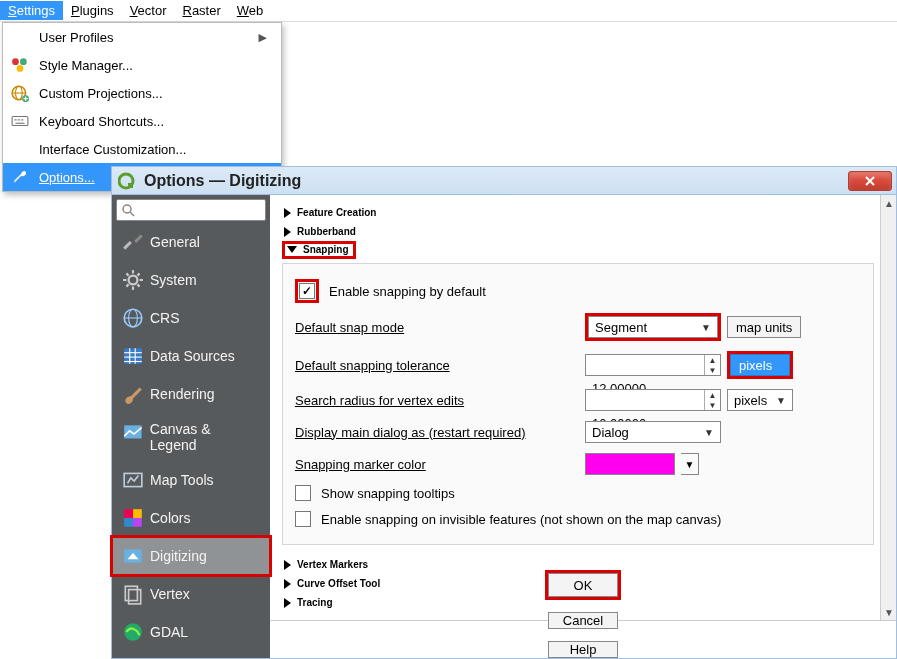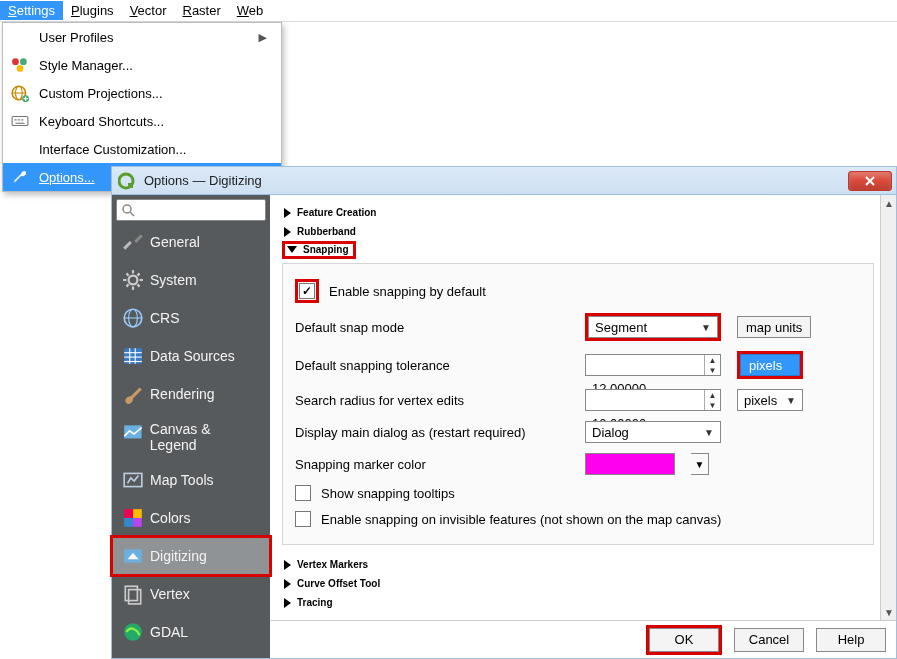--- a/index.html
+++ b/index.html
@@ -17,21 +17,21 @@
   .dropdown .row { display:flex; align-items:center; height:28px; padding:0 14px 0 8px; }
   .dropdown .row .ico { width:18px; height:18px; display:flex; align-items:center; justify-content:center; color:#888;}
   .dropdown .row .label { flex:1; }
   .dropdown .row .arrow { color:#555; font-size:11px; }
   .dropdown .row.highlight { background:#3296fa; color:#fff; }
 
   
   .dialog { position:absolute; left:111px; top:166px; width:786px; height:493px; background:#fff; border:1px solid #9fbfe0; }
   .titlebar { height:28px; background:linear-gradient(#dce9f7,#cde0f2); display:flex; align-items:center; padding:0 4px 0 6px; gap:8px; border-bottom:1px solid #9fbfe0; }
   .titlebar .qicon { width:18px; height:18px; }
-  .titlebar .ttxt { font-size:13px; color:#222; }
+  .titlebar .ttxt { font-size:16px; color:#222;font-weight:bold; }
   .titlebar .spacer { flex:1; }
   .closebtn { width:44px; height:20px; background:#d9493a; border-radius:3px; display:flex; align-items:center; justify-content:center; color:#fff; border:1px solid #bb3a2e; box-shadow:inset 0 -5px 5px rgba(0,0,0,.12), inset 0 5px 5px rgba(255,255,255,.25);}
   .closebtn svg { width:12px; height:12px; }
 
   .dlgbody { display:flex; height:calc(100% - 28px); }
   .sidebar { width:158px; background:#575a5c; display:flex; flex-direction:column; }
   .search { margin:4px 4px 2px 4px; height:22px; background:#fff; border:1px solid #888; border-radius:2px; display:flex; align-items:center; padding:0 4px; color:#777;}
   .search svg { width:14px; height:14px; }
   .navitem { display:flex; align-items:center; gap:6px; color:#f3f3f3; padding:8px 10px; font-size:14px; }
   .navitem.two { align-items:flex-start; }
@@ -42,34 +42,34 @@
   .scrollstrip { position:absolute; right:0; top:0; bottom:38px; width:16px; background:#f0f0f0; border-left:1px solid #ccc;}
   .scrollstrip .arrow { position:absolute; left:0; width:16px; height:16px; display:flex; align-items:center; justify-content:center; color:#555; font-size:10px;}
   .scrollstrip .up { top:0;} .scrollstrip .down { bottom:0;}
   .inner { padding:8px 22px 0 12px; overflow:hidden; flex:1; }
   .sechead { display:flex; align-items:center; gap:6px; font-weight:700; font-size:10px; padding:4px 2px; }
   .tri { width:0; height:0; }
   .tri.right { border-top:5px solid transparent; border-bottom:5px solid transparent; border-left:7px solid #000; }
   .tri.down { border-left:5px solid transparent; border-right:5px solid transparent; border-top:7px solid #000; }
   .group { border:1px solid #d6d6d6; background:#fafafa; margin:4px 0 10px 0; padding:10px 12px 12px 12px; }
   .row { display:flex; align-items:center; gap:10px; padding:5px 0; font-size:13px; }
-  .row .lbl { width:280px; }
+  .row .lbl { width:280px;text-decoration:underline; }
   .cbx { width:16px; height:16px; border:1px solid #777; background:#fff; display:inline-flex; align-items:center; justify-content:center; font-size:12px; font-weight:900; }
-  .field { display:flex; align-items:center; gap:16px; }
+  .field { display:flex; align-items:center; gap:6px; }
   .select { background:#fff; border:1px solid #888; height:22px; display:flex; align-items:center; padding:0 6px; font-size:13px; position:relative; }
   .select .caret { margin-left:auto; font-size:10px; color:#333; }
   .spin { background:#fff; border:1px solid #888; height:22px; display:flex; align-items:center; font-size:13px; }
   .spin .val { padding:0 6px; flex:1;margin-top:47px;}
   .spin .arrows { width:16px; border-left:1px solid #aaa; display:flex; flex-direction:column; height:100%;}
   .spin .arrows div { flex:1; display:flex; align-items:center; justify-content:center; font-size:8px; color:#333; }
   .unitbtn { border:1px solid #888; background:#f4f4f4; height:22px; padding:0 8px; display:flex; align-items:center; font-size:13px; }
   .unitbtn.sel { background:#3296fa; color:#fff; border-color:#2a7bcf; }
   .colorbtn { width:90px; height:22px; background:#ff00ee; border:1px solid #888; }
   .colordd { width:18px; height:22px; border:1px solid #888; border-left:none; display:flex; align-items:center;justify-content:center; font-size:10px;}
-  .btnbar { height:38px; border-top:1px solid #ccc; display:flex; align-items:center; justify-content:flex-end; gap:12px; padding:0 10px; }
+  .btnbar { height:38px; border-top:1px solid #ccc; display:flex; align-items:center; justify-content:flex-end; gap:12px; padding:0 10px;flex-direction:column; }
   .btn { min-width:70px; height:24px; border:1px solid #888; background:#f4f4f4; display:flex; align-items:center; justify-content:center; font-size:13px; }
 
   .red-box { border:3px solid #d90000; padding:0 4px 1px 2px; display:inline-flex; align-items:center;}
   .red-tight { border:3px solid #d90000; }
 </style>
 </head>
 <body>
 
 <div class="menubar">
   <div class="item active"><span class="ul">S</span>ettings</div>

